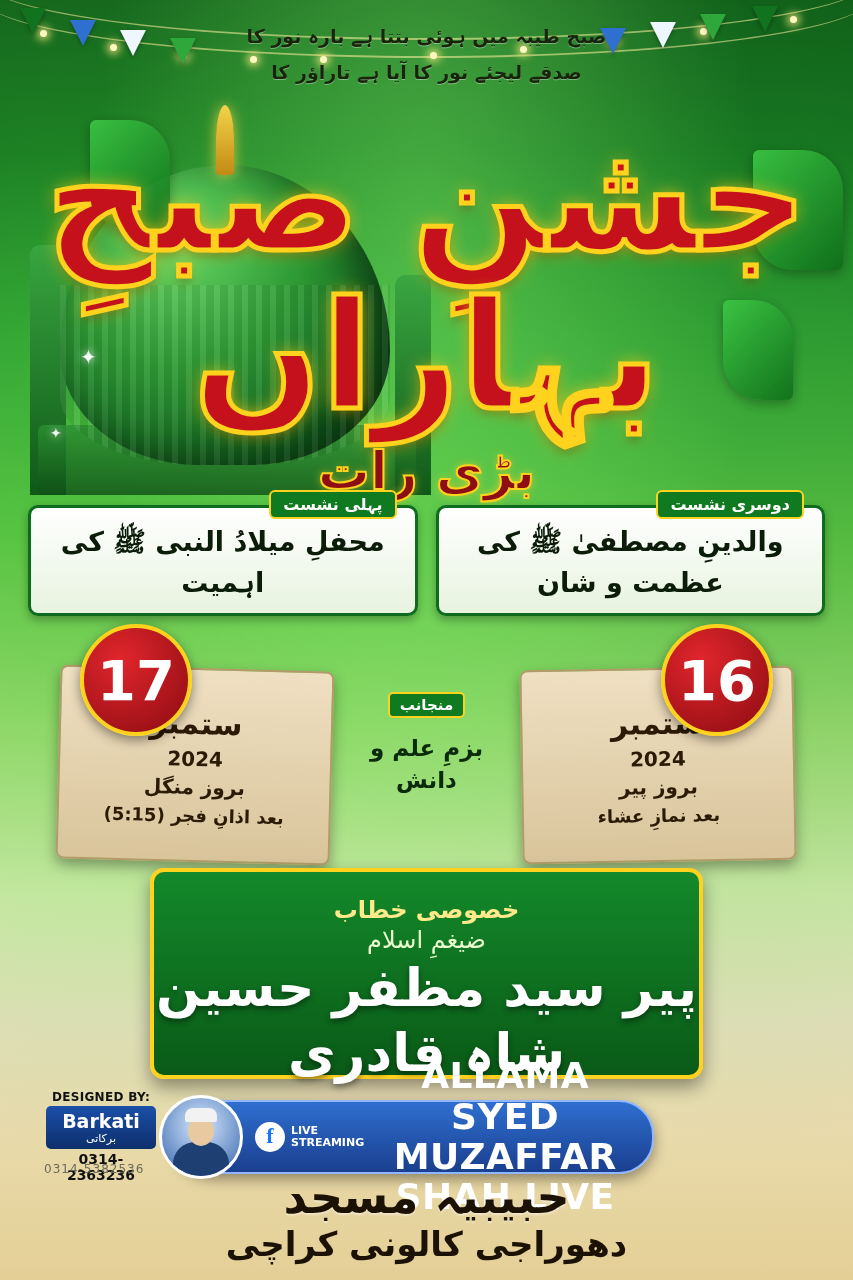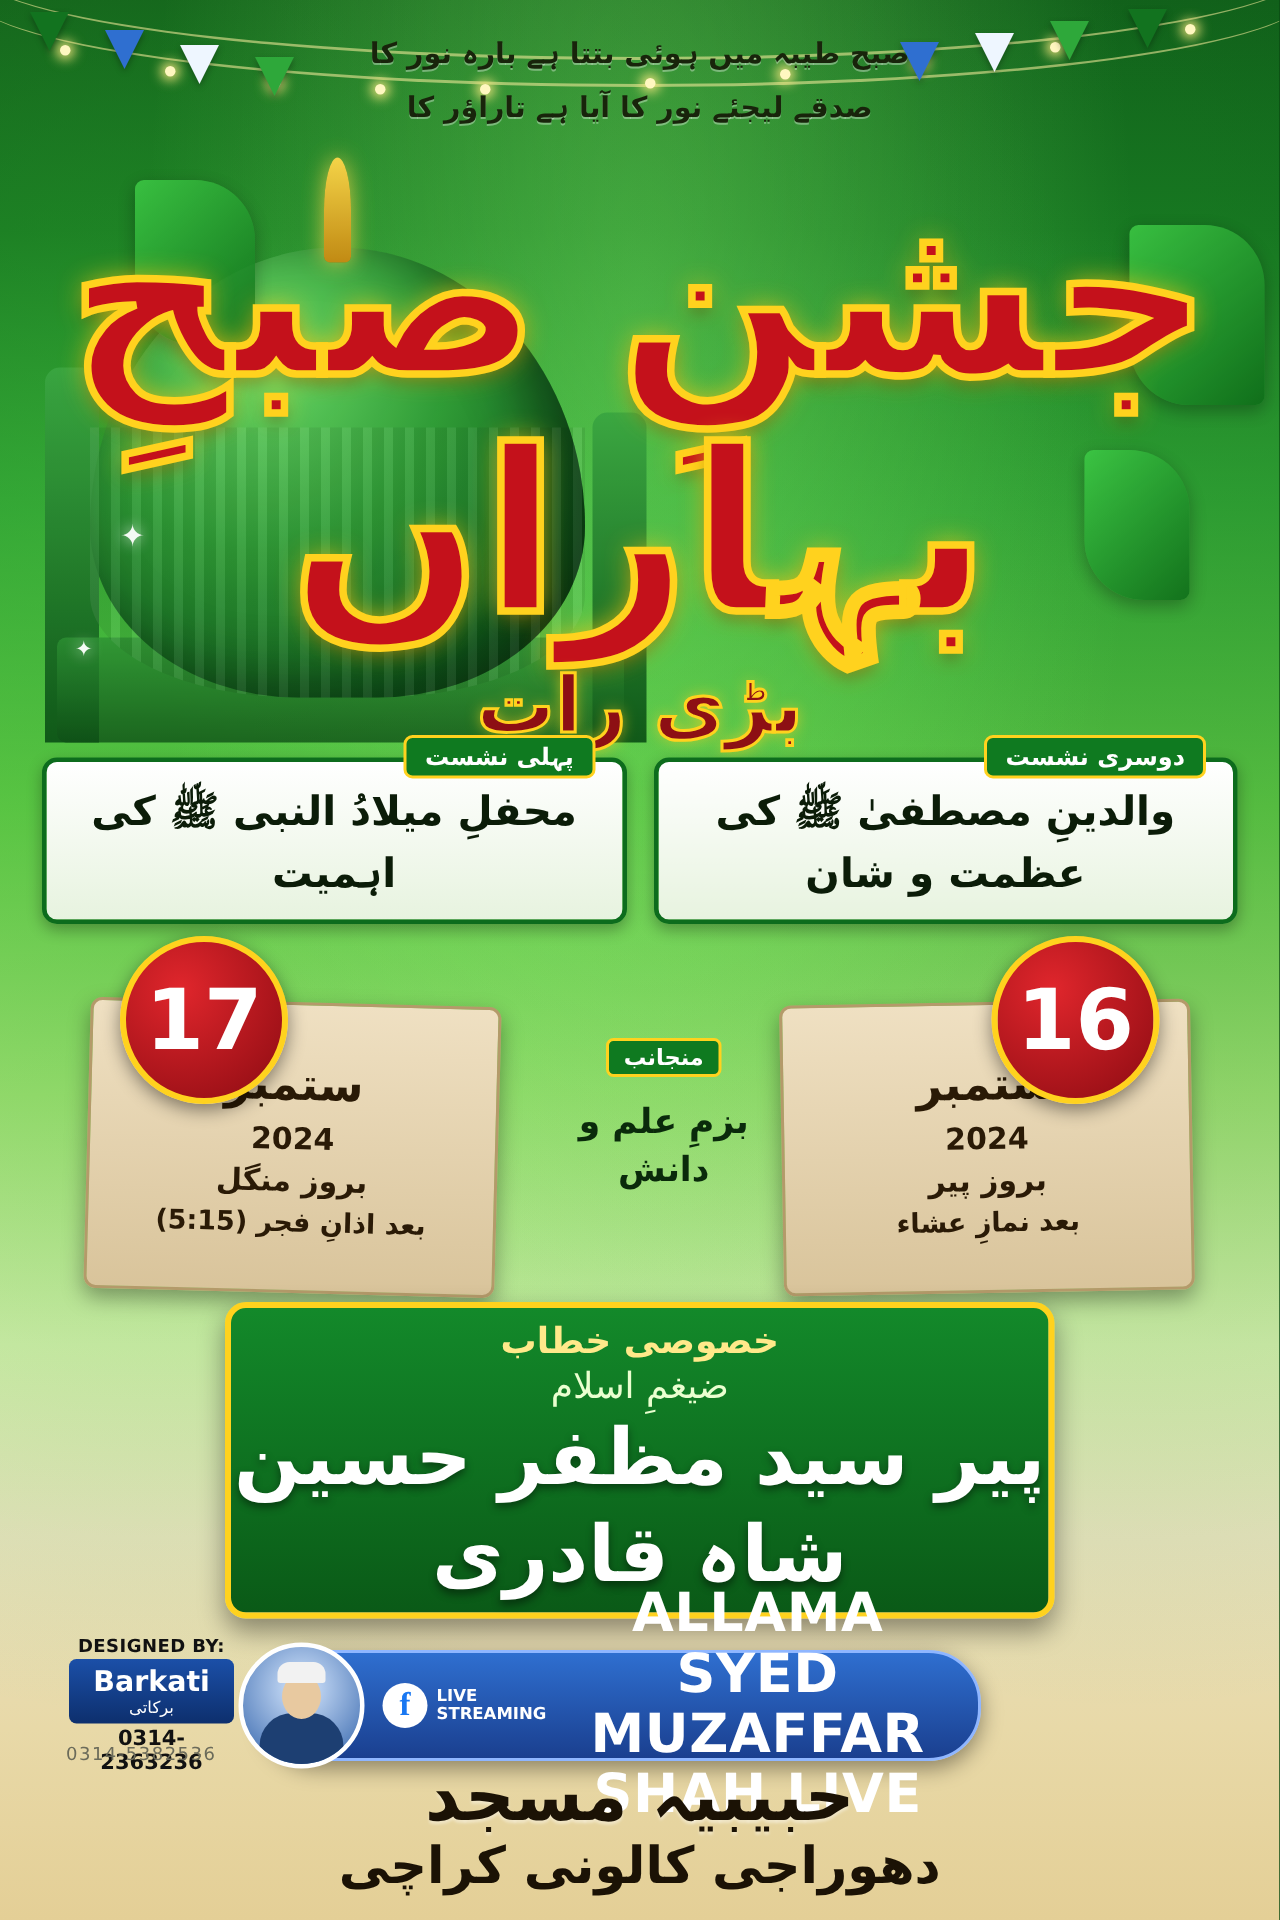--- a/index.html
+++ b/index.html
@@ -110,37 +110,37 @@
     position:absolute;top:-16px;width:104px;height:104px;border-radius:50%;
     background:radial-gradient(circle at 35% 30%,#e0262c,#8c0b12);
     border:4px solid #ffd21e;color:#fff;font-size:56px;font-weight:bold;
     display:flex;align-items:center;justify-content:center;
     box-shadow:0 4px 12px rgba(0,0,0,.45);
   }
   .daybadge.d16{right:60px;}
   .daybadge.d17{left:60px;}
   .center-tag{
     position:absolute;left:50%;top:52px;transform:translateX(-50%);
-    width:120px;text-align:center;direction:rtl;color:#07350f;margin-left:16px;
+    width:120px;text-align:center;direction:rtl;color:#07350f;
   }
   .center-tag .pill{
     background:#0f7a20;color:#fff;font-size:15px;font-weight:bold;
     padding:2px 10px;border-radius:5px;border:2px solid #ffd21e;display:inline-block;
   }
   .center-tag .t2{font-size:23px;font-weight:bold;margin-top:14px;line-height:1.4;color:#0a2a0b;}
 
   
   .speaker{
     position:absolute;top:868px;left:150px;right:150px;height:195px;
     background:linear-gradient(180deg,#13892a,#0a5a17);
     border:4px solid #ffd21e;border-radius:14px;
     box-shadow:0 8px 18px rgba(0,0,0,.4);
     text-align:center;direction:rtl;padding-top:8px;
   }
-  .speaker .khitab{font-size:24px;font-weight:bold;color:#ffe98a;}
+  .speaker .khitab{font-size:24px;font-weight:bold;color:#ffe98a;margin-top:16px;}
   .speaker .title-sm{font-size:24px;font-weight:normal;color:#eaffd0;margin-top:2px;}
   .speaker .name{font-size:52px;font-weight:bold;color:#ffffff;line-height:1.25;margin-top:2px;text-shadow:0 3px 6px rgba(0,0,0,.45);}
 
   
   .designer{
     position:absolute;left:46px;top:1090px;width:110px;text-align:center;color:#111;
   }
   .designer .lbl{font-size:12px;font-weight:bold;letter-spacing:.3px;}
   .designer .brand{
     background:linear-gradient(180deg,#1b4fa8,#0d2f6d);color:#fff;border-radius:5px;

